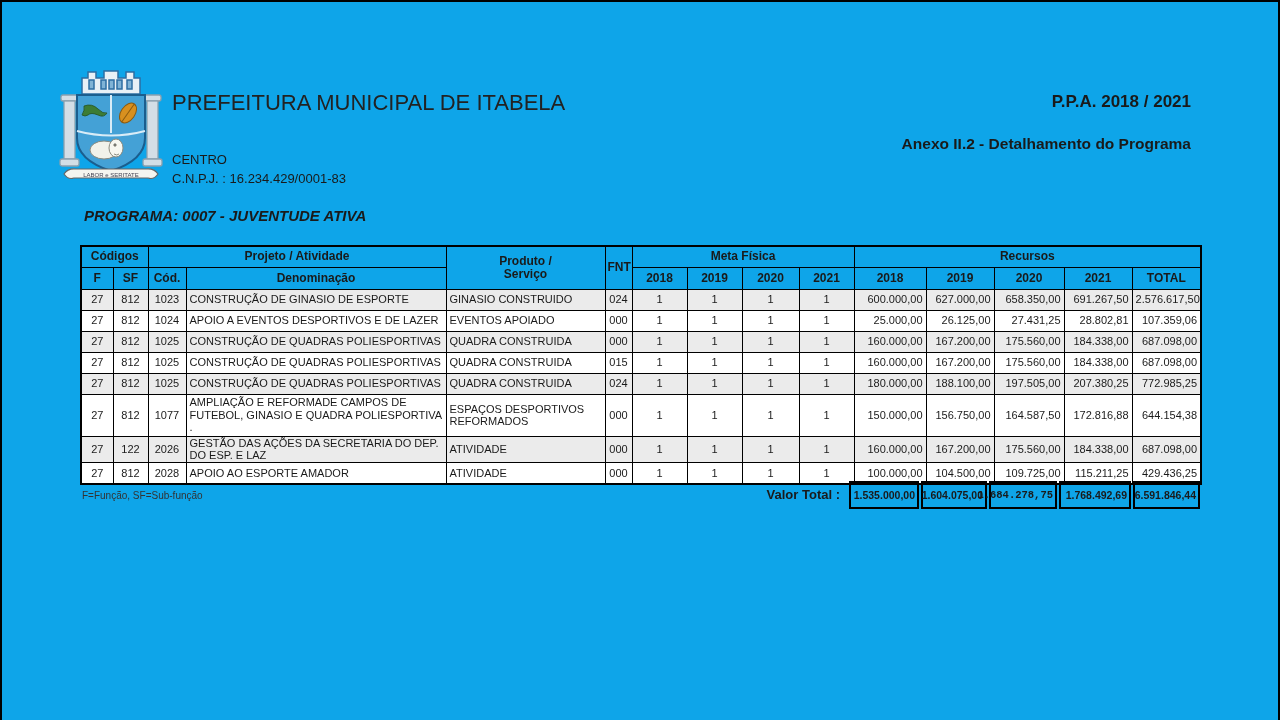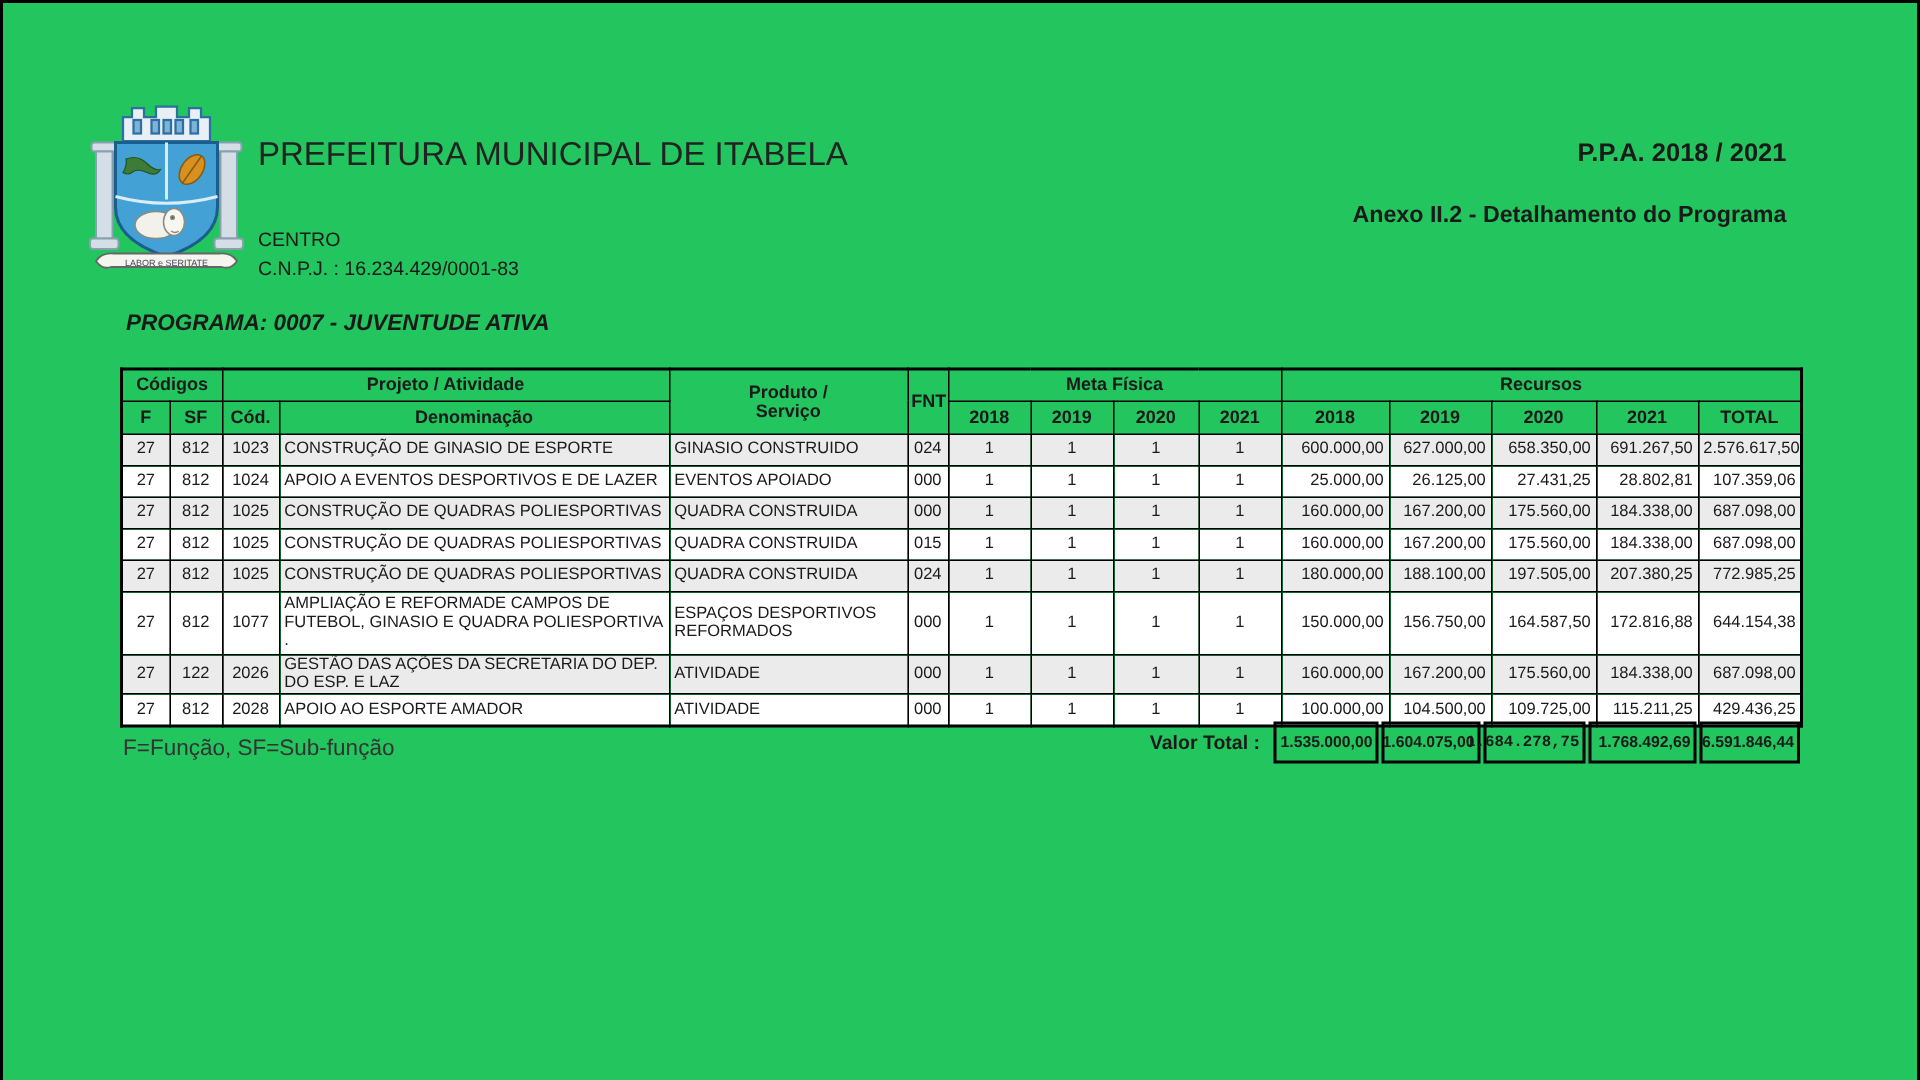--- a/index.html
+++ b/index.html
@@ -1,18 +1,18 @@
 <!DOCTYPE html>
 <html><head>
 <meta charset="utf-8">
 <style>
   * { margin:0; padding:0; box-sizing:border-box; }
   html,body { background:#ffffff; }
   .page {
-    position:relative; width:1280px; height:720px; background:#22c55e;
+    position:relative; width:1280px; height:720px; background:#0ea5e9;
     border-top:2px solid #000; border-left:2px solid #000; border-right:2px solid #000;
     font-family:"Liberation Sans", sans-serif; color:#1a1a1a; overflow:hidden;
   }
   .logo { position:absolute; left:56px; top:66px; }
   .org-title { position:absolute; left:170px; top:88px; font-size:22px; color:#222; white-space:nowrap; }
   .org-district { position:absolute; left:170px; top:150px; font-size:13px; }
   .org-cnpj { position:absolute; left:170px; top:169px; font-size:13px; }
   .ppa { position:absolute; right:87px; top:90px; font-size:17px; font-weight:bold; white-space:nowrap; }
   .annex { position:absolute; right:87px; top:133px; font-size:15.5px; font-weight:bold; white-space:nowrap; }
   .program-title { position:absolute; left:82px; top:205px; font-size:15px; font-weight:bold; font-style:italic; }
@@ -40,21 +40,21 @@
   .total-row {
     position:absolute; left:78px; top:481px; width:1120px; height:23px;
     display:flex; align-items:center; justify-content:flex-end;
   }
   .total-label { font-size:13px; font-weight:bold; margin-right:7px; white-space:nowrap;margin-left:39px; }
   .total-box {
     height:22px; border:2px solid #000; margin-left:2px;
     display:flex; align-items:center; justify-content:flex-end;
     font-size:10.5px; font-weight:bold; padding:12px 2px;
   }
-  .footnote { position:absolute; left:80px; top:488px; font-size:15px; color:#333;text-align:right; }
+  .footnote { position:absolute; left:80px; top:488px; font-size:10px; color:#333;text-align:right; }
 </style>
 </head>
 <body>
 
 <div class="page">
 
   <div class="logo">
     <svg width="106" height="122" viewBox="0 0 106 122">
 
       <g stroke="#2d6ea3" stroke-width="1.5" fill="#e8f0f6">

